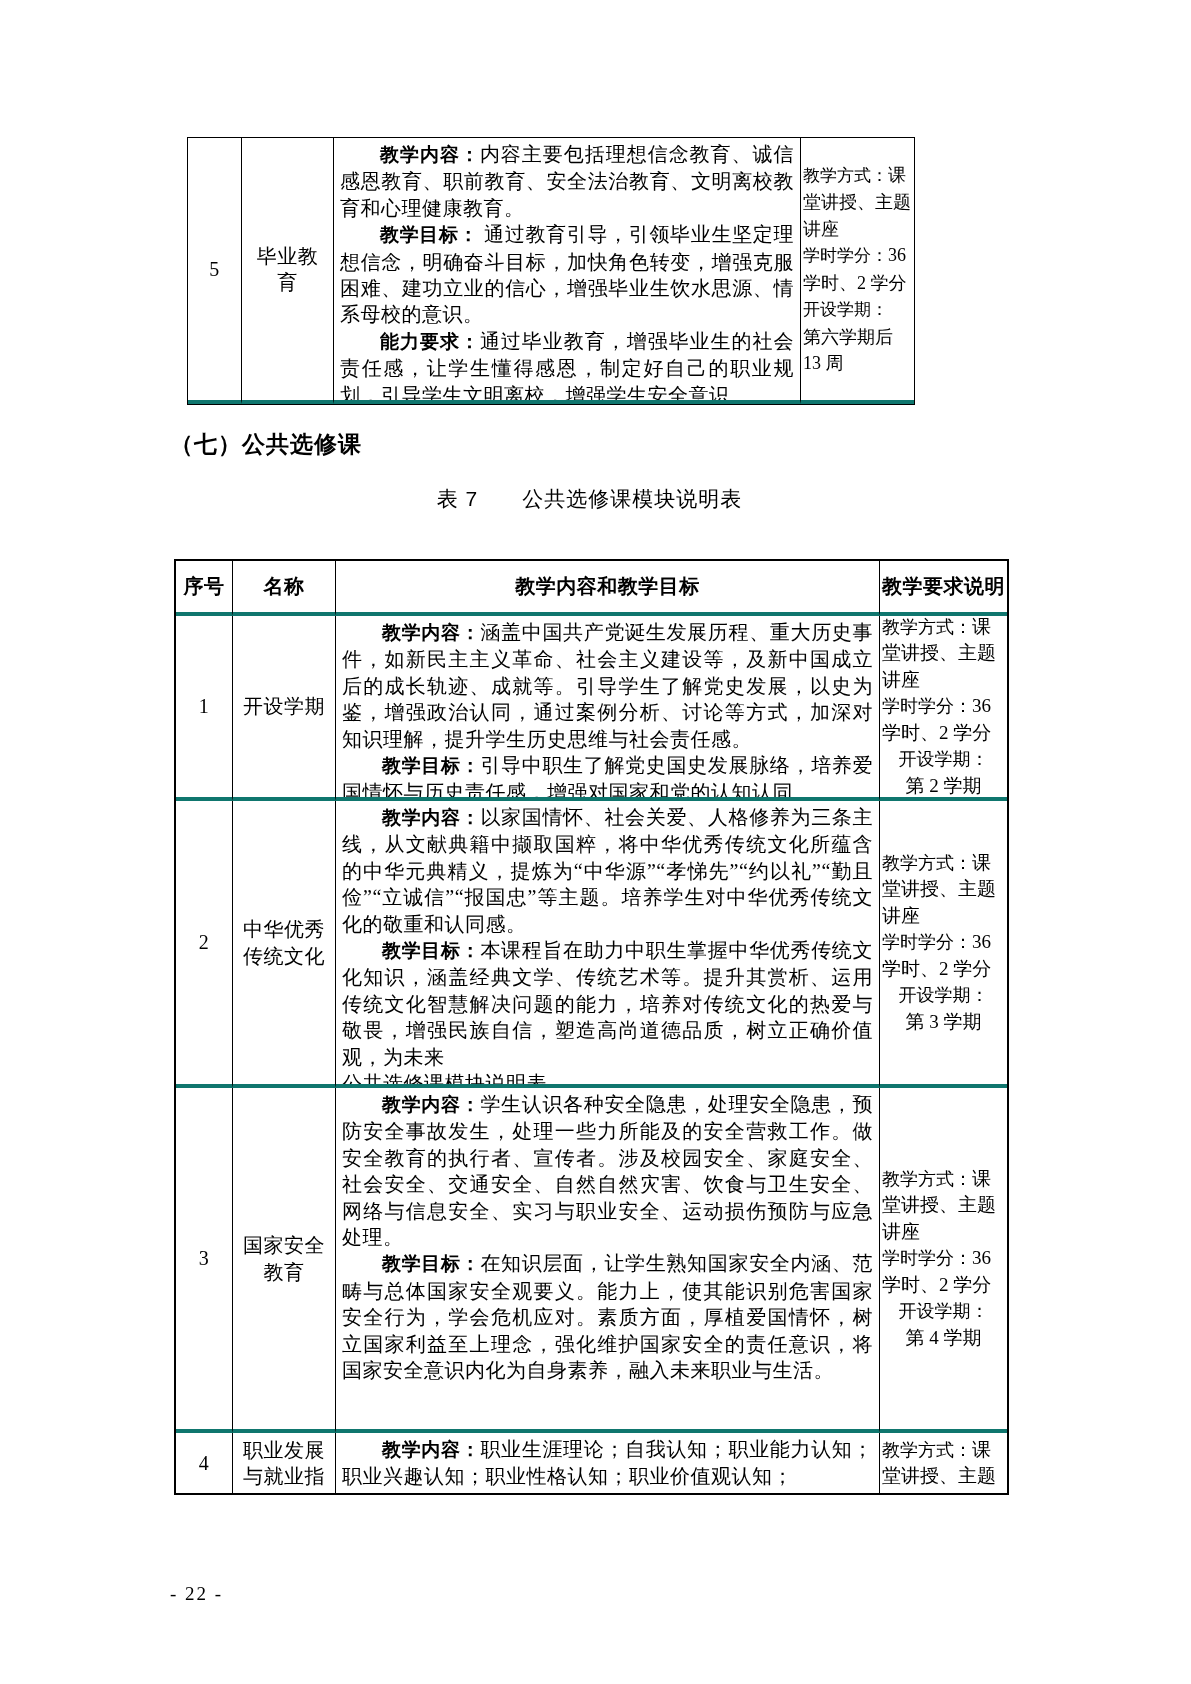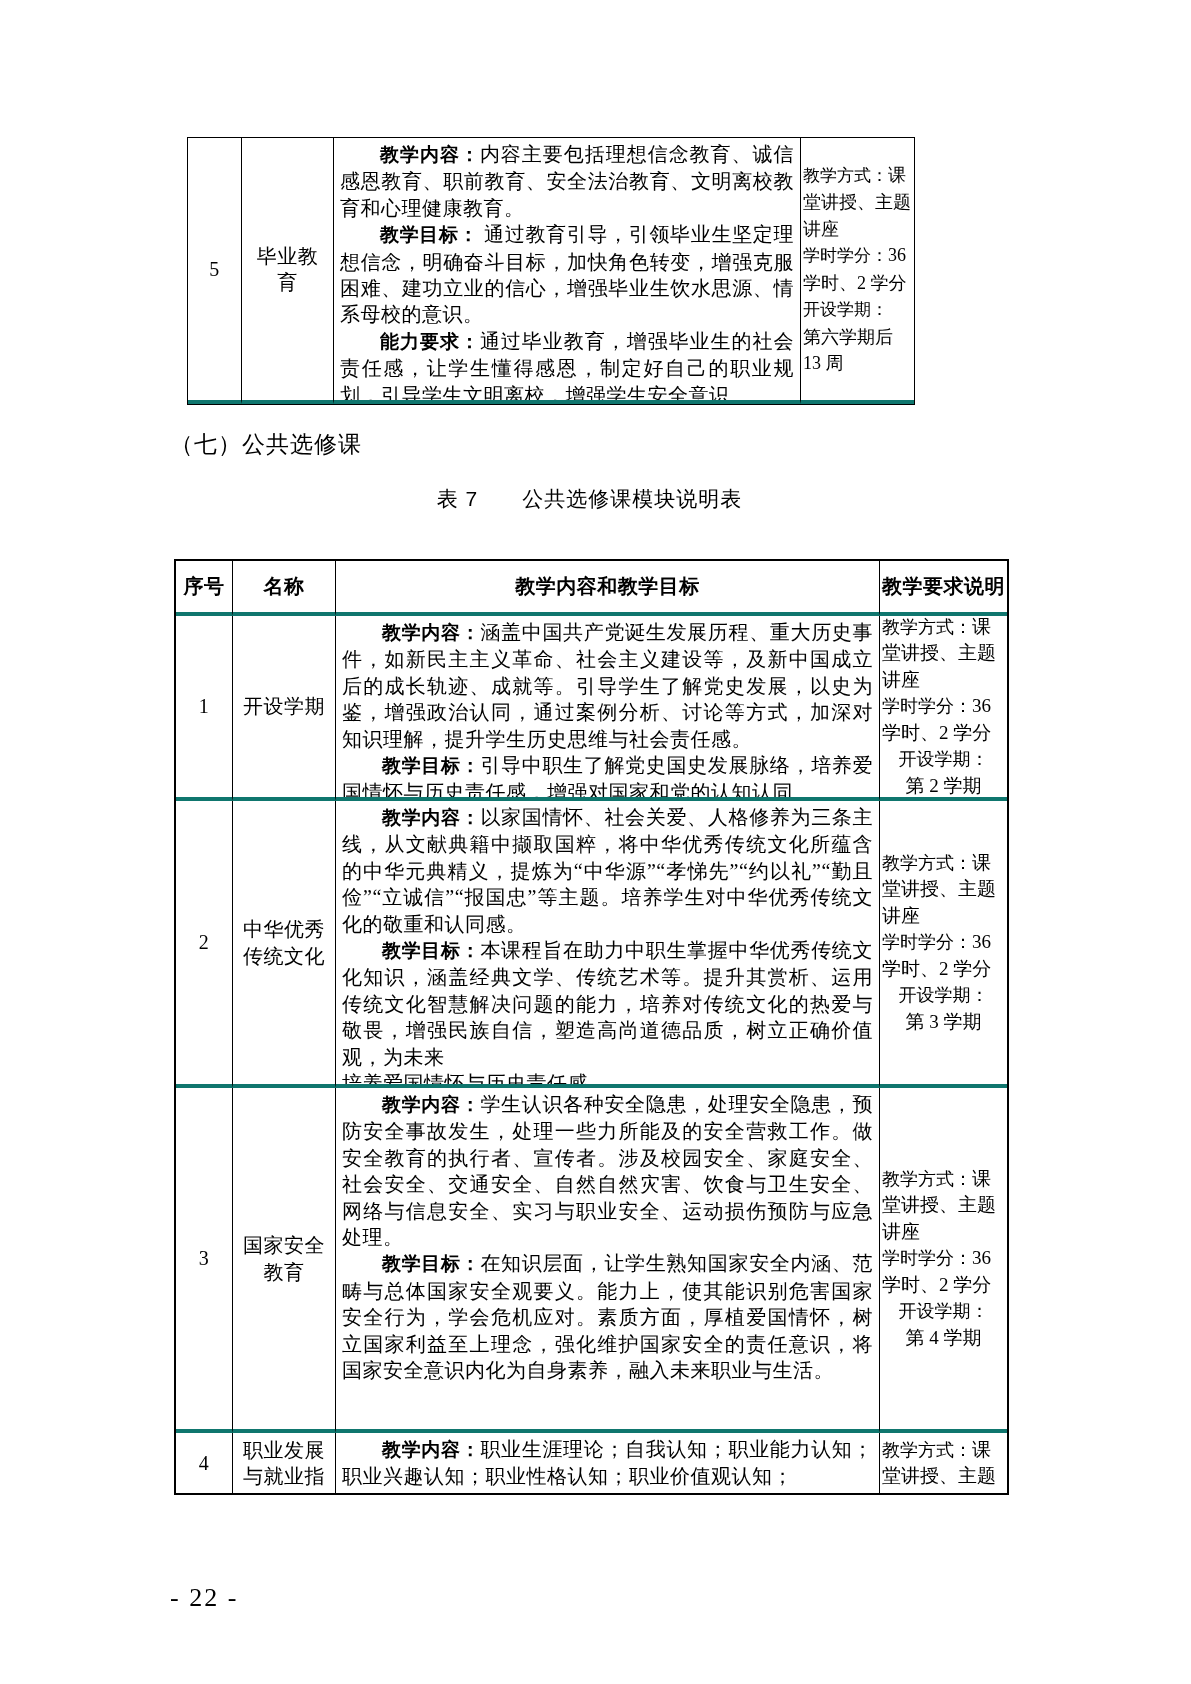--- a/index.html
+++ b/index.html
@@ -32,25 +32,25 @@
   .req.leftmode b{font-size:17px;}
   .req.leftmode .sem-label,.req.leftmode .sem-value{text-align:left;}
   
   .top-tbl{left:187px;top:137px;border-width:1px;
     grid-template-columns:54px 92px 467px 113px;grid-template-rows:266px;}
   
   .tbl7{left:174px;top:523px;
     grid-template-columns:57px 103px 544px 127px;
     grid-template-rows:55px 185px 287px 345px 60px;margin-top:36px;}
   
-  .sec-heading{position:absolute;left:170px;top:429px;font-size:23px;font-weight:normal;
+  .sec-heading{position:absolute;left:170px;top:429px;font-size:23px;font-weight:bold;
     font-family:"Liberation Sans","DejaVu Sans",sans-serif;letter-spacing:1px;}
   .tbl-title{position:absolute;left:174px;top:485px;width:831px;text-align:center;
     font-size:21px;font-weight:normal;font-family:"Liberation Sans","DejaVu Sans",sans-serif;letter-spacing:1px;}
-  .footer{position:absolute;left:170px;top:1583px;font-size:26px;letter-spacing:2px;}
+  .footer{position:absolute;left:170px;top:1583px;font-size:19px;letter-spacing:2px;}
 </style>
 </head>
 <body>
 
 <div class="page">
 
   <div class="tbl top-tbl">
     <div class="cell c-mid">
       <span>5</span>
     </div>
@@ -98,21 +98,21 @@
         <p class="sem-value">第 2 学期</p>
       </div>
     </div>
 
     <div class="cell c-mid"><span>2</span></div>
     <div class="cell c-mid"><span>中华优秀
 传统文化</span></div>
     <div class="cell c-content">
       <p class="para"><b>教学内容：</b><span>以家国情怀、社会关爱、人格修养为三条主线，从文献典籍中撷取国粹，将中华优秀传统文化所蕴含的中华元典精义，提炼为“中华源”“孝悌先”“约以礼”“勤且俭”“立诚信”“报国忠”等主题。培养学生对中华优秀传统文化的敬重和认同感。</span></p>
       <p class="para"><b>教学目标：</b><span>本课程旨在助力中职生掌握中华优秀传统文化知识，涵盖经典文学、传统艺术等。提升其赏析、运用传统文化智慧解决问题的能力，培养对传统文化的热爱与敬畏，增强民族自信，塑造高尚道德品质，树立正确价值观，为未来</span></p>
-      <p class="para noindent"><span>培养爱国情怀与历史责任感。</span></p>
+      <p class="para noindent"><span>公共选修课模块说明表。</span></p>
     </div>
     <div class="cell c-req lc">
       <div class="req">
         <p><b>教学方式：</b><span>课堂讲授、主题讲座</span></p>
         <p><b>学时学分：</b><span>36 学时、2 学分</span></p>
         <p class="sem-label"><b>开设学期：</b></p>
         <p class="sem-value">第 3 学期</p>
       </div>
     </div>
 

